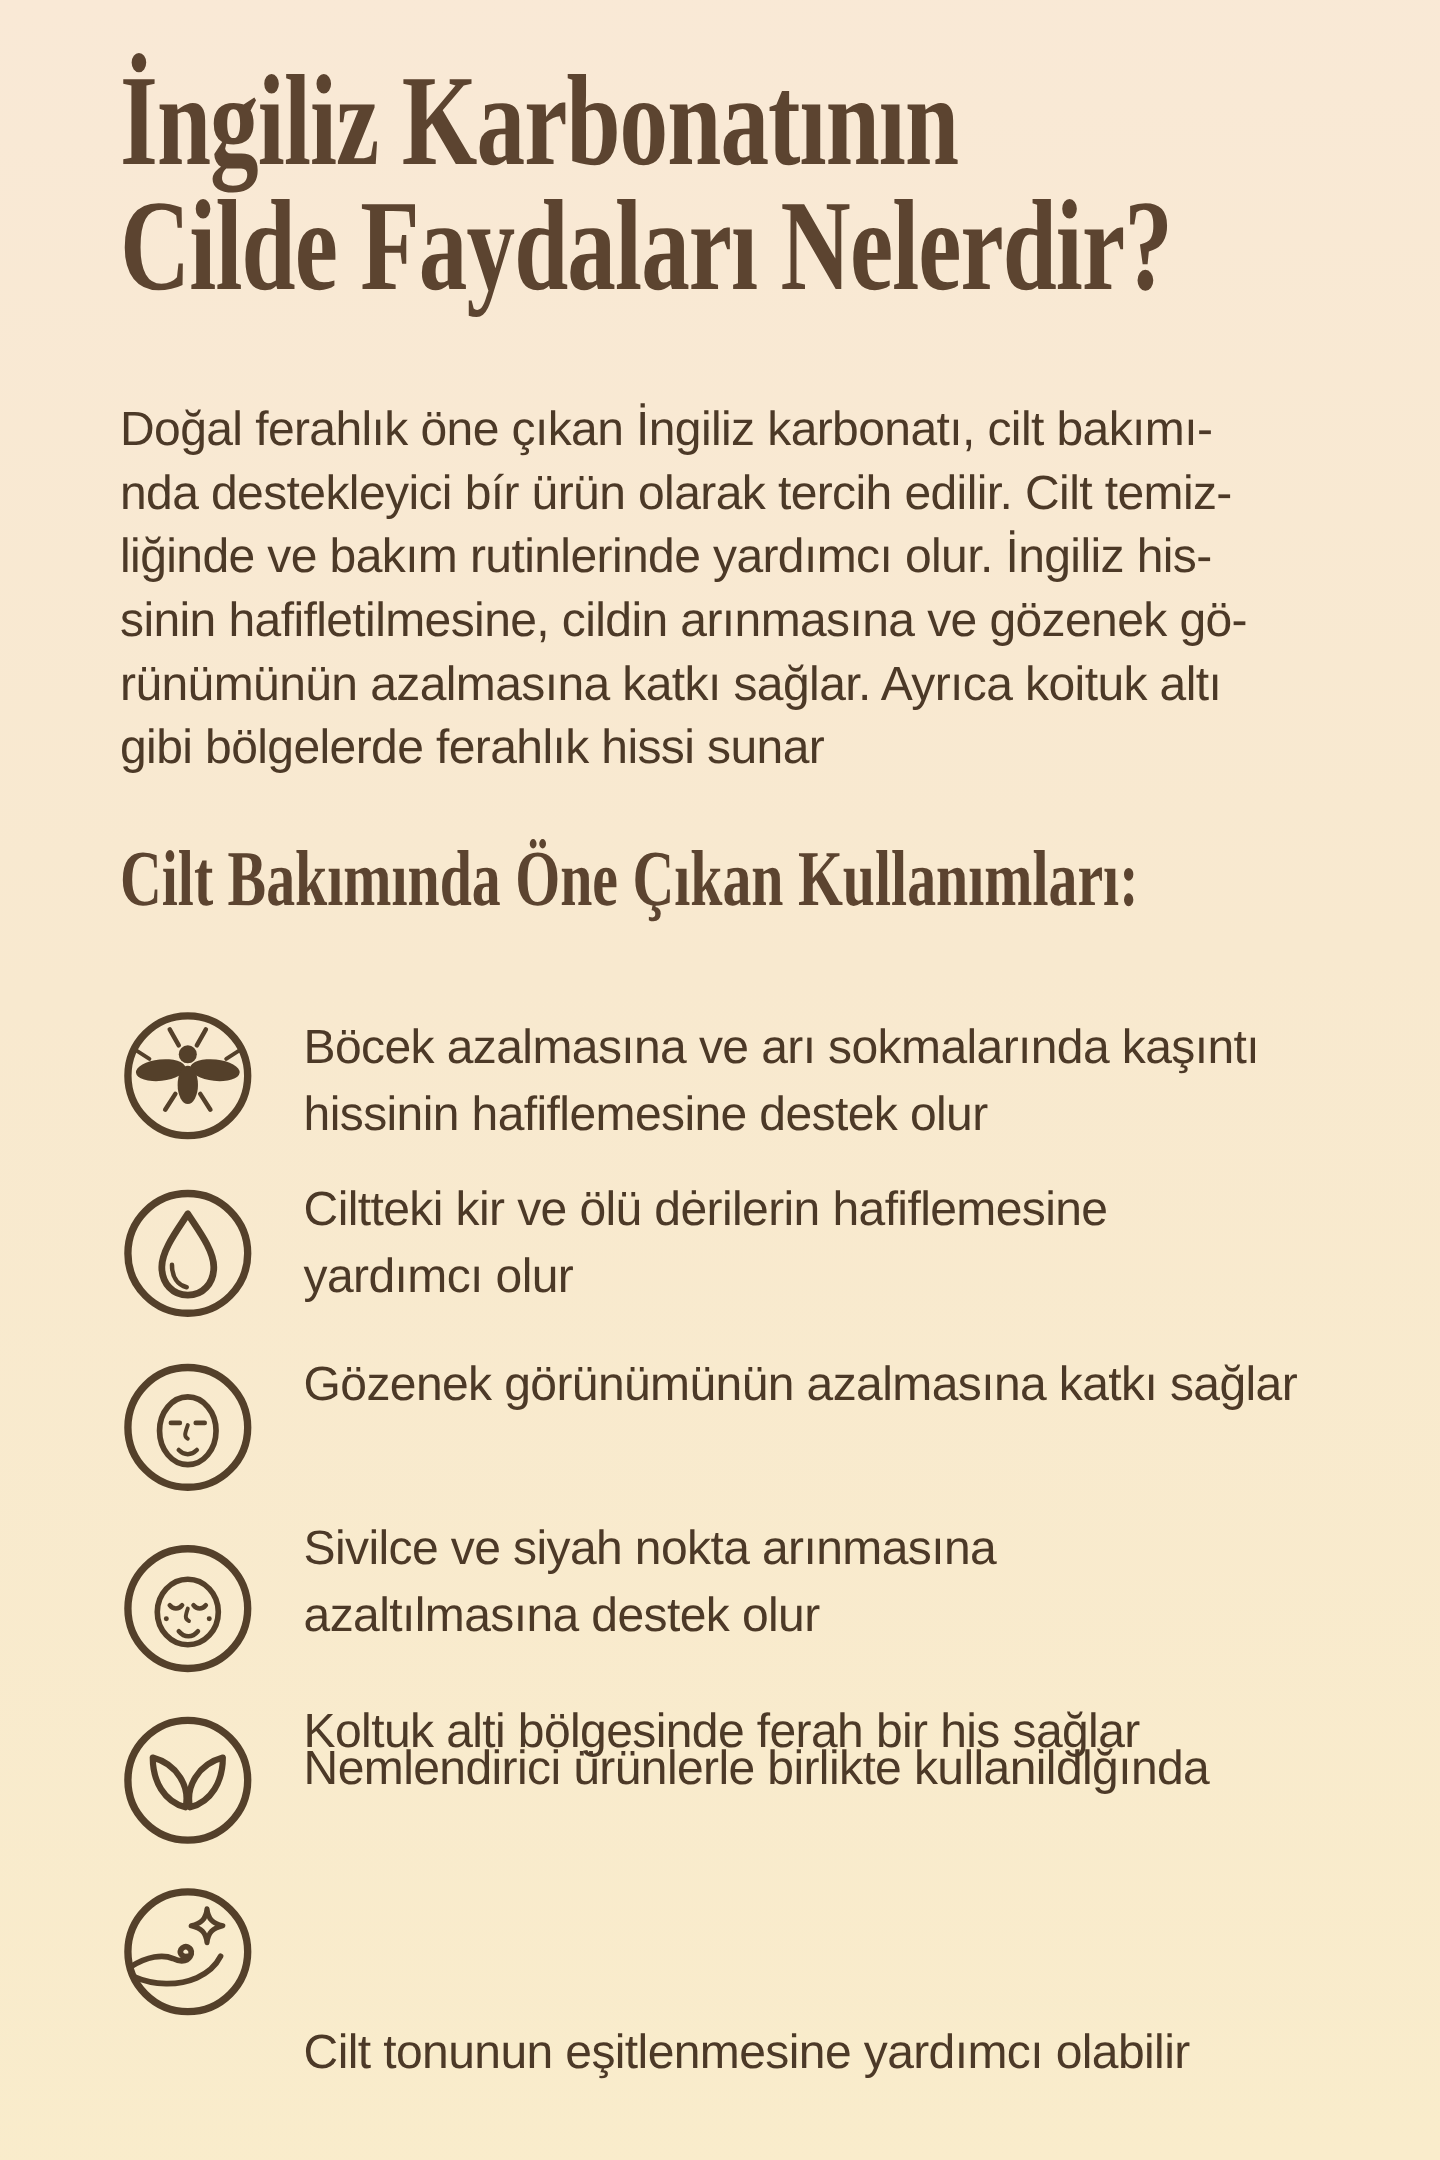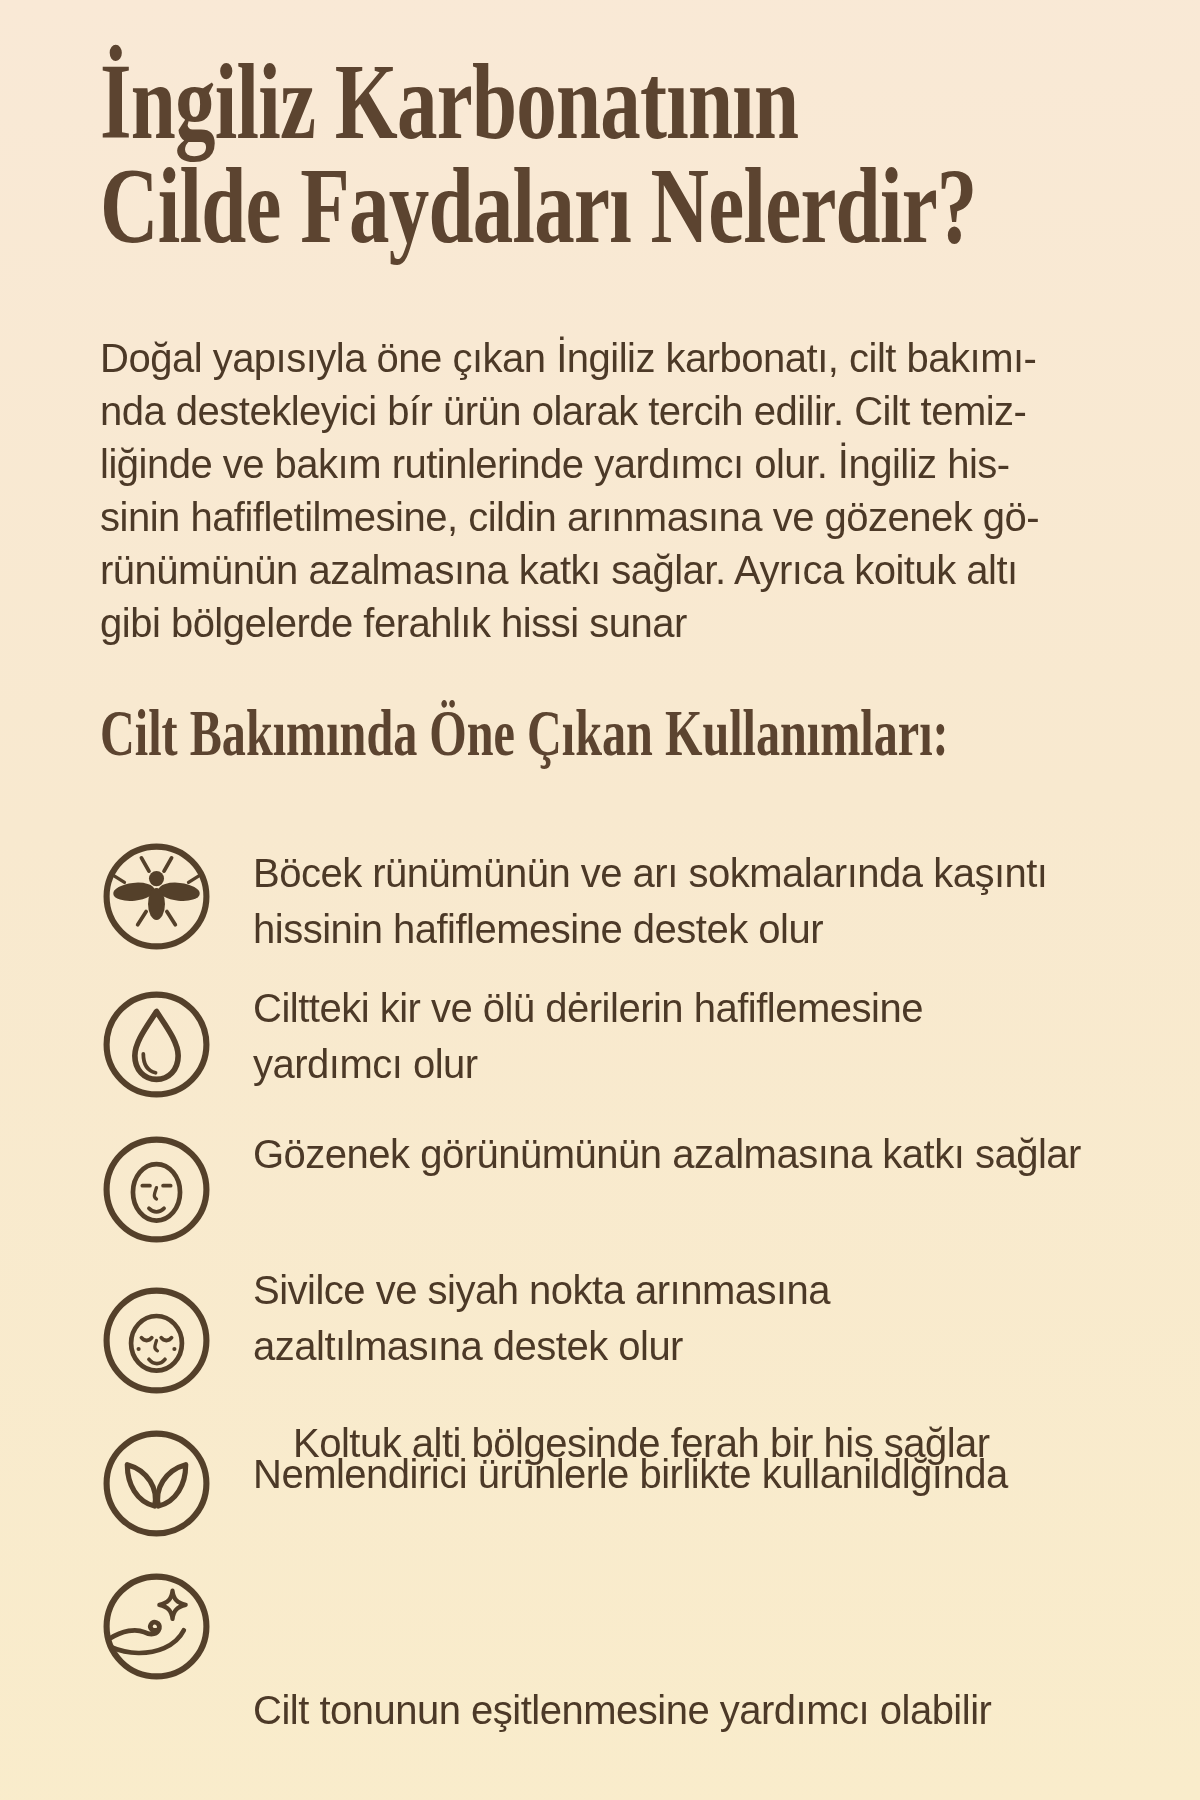--- a/index.html
+++ b/index.html
@@ -54,21 +54,21 @@
 <body>
 
 <div class="page">
 
   <h1 style="margin:0;">
     <span class="title-line l1">İngiliz Karbonatının</span>
     <span class="title-line l2">Cilde Faydaları Nelerdir?</span>
   </h1>
 
   <div class="intro">
-    <div>Doğal yapısıyla öne çıkan İngiliz karbonatı, cilt bakımı-</div>
+    <div>Doğal ferahlık öne çıkan İngiliz karbonatı, cilt bakımı-</div>
     <div>nda destekleyici bír ürün olarak tercih edilir. Cilt temiz-</div>
     <div>liğinde ve bakım rutinlerinde yardımcı olur. İngiliz his-</div>
     <div>sinin hafifletilmesine, cildin arınmasına ve gözenek gö-</div>
     <div>rünümünün azalmasına katkı sağlar. Ayrıca koituk altı</div>
     <div>gibi bölgelerde ferahlık hissi sunar</div>
   </div>
 
   <h2 class="subtitle" style="margin:0;">Cilt Bakımında Öne Çıkan Kullanımları:</h2>
 
   <span class="benefit-icon" style="top:840px;">
@@ -82,21 +82,21 @@
         <line x1="49" y1="76" x2="40" y2="90" stroke-width="4"></line>
         <line x1="71" y1="76" x2="80" y2="90" stroke-width="4"></line>
       </g>
       <circle cx="60" cy="41" r="8" fill="#54402a"></circle>
       <ellipse cx="36" cy="55" rx="22" ry="9.5" fill="#54402a" transform="rotate(-6 36 55)"></ellipse>
       <ellipse cx="84" cy="55" rx="22" ry="9.5" fill="#54402a" transform="rotate(6 84 55)"></ellipse>
       <ellipse cx="60" cy="68" rx="9" ry="17" fill="#54402a"></ellipse>
     </svg>
   </span>
   <div class="benefit-text" style="top:845px;">
-    <div>Böcek rünümünün ve arı sokmalarında kaşıntı</div>
+    <div>Böcek azalmasına ve arı sokmalarında kaşıntı</div>
     <div>hissinin hafiflemesine destek olur</div>
   </div>
 
   <span class="benefit-icon" style="top:988px;">
     <svg viewBox="0 0 120 120">
       <circle cx="60" cy="60" r="53" fill="none" stroke="#54402a" stroke-width="6.5"></circle>
       <path d="M60 25 C51 39 37 57 37 72 C37 87 47 97 60 97 C73 97 83 87 83 72 C83 57 69 39 60 25 Z" fill="none" stroke="#54402a" stroke-width="6" stroke-linejoin="round"></path>
       <path d="M46 70 C46 81 51 88 59 90" fill="none" stroke="#54402a" stroke-width="4" stroke-linecap="round"></path>
     </svg>
   </span>
@@ -140,21 +140,21 @@
     <div>azaltılmasına destek olur</div>
   </div>
 
   <span class="benefit-icon" style="top:1427px;">
     <svg viewBox="0 0 120 120">
       <circle cx="60" cy="60" r="53" fill="none" stroke="#54402a" stroke-width="6.5"></circle>
       <path d="M29 40 C29 61 39 79 58 84 C62 66 51 46 29 40 Z" fill="none" stroke="#54402a" stroke-width="5.5" stroke-linejoin="round"></path>
       <path d="M91 40 C91 61 81 79 62 84 C58 66 69 46 91 40 Z" fill="none" stroke="#54402a" stroke-width="5.5" stroke-linejoin="round"></path>
     </svg>
   </span>
-  <div class="benefit-text" style="top:1415px;margin-left:40px;">
+  <div class="benefit-text" style="top:1415px;">
     <div>Koltuk alti bölgesinde ferah bir his sağlar</div>
   </div>
 
   <span class="benefit-icon" style="top:1570px;">
     <svg viewBox="0 0 120 120">
       <circle cx="60" cy="60" r="53" fill="none" stroke="#54402a" stroke-width="6.5"></circle>
       <path d="M77 22 C78 31 82 35 91 37 C82 39 78 43 77 52 C76 43 72 39 63 37 C72 35 76 31 77 22 Z" fill="none" stroke="#54402a" stroke-width="4.5" stroke-linejoin="round"></path>
       <g stroke="#54402a" stroke-linecap="round" fill="none" stroke-width="5">
         <path d="M10 73 C24 64 38 62 47 66 C55 70 61 68 63 62 C64 56 57 53 54 58 C52 62 56 65 60 64"></path>
         <path d="M12 82 C30 90 52 90 68 83 C77 79 85 72 89 64"></path>

